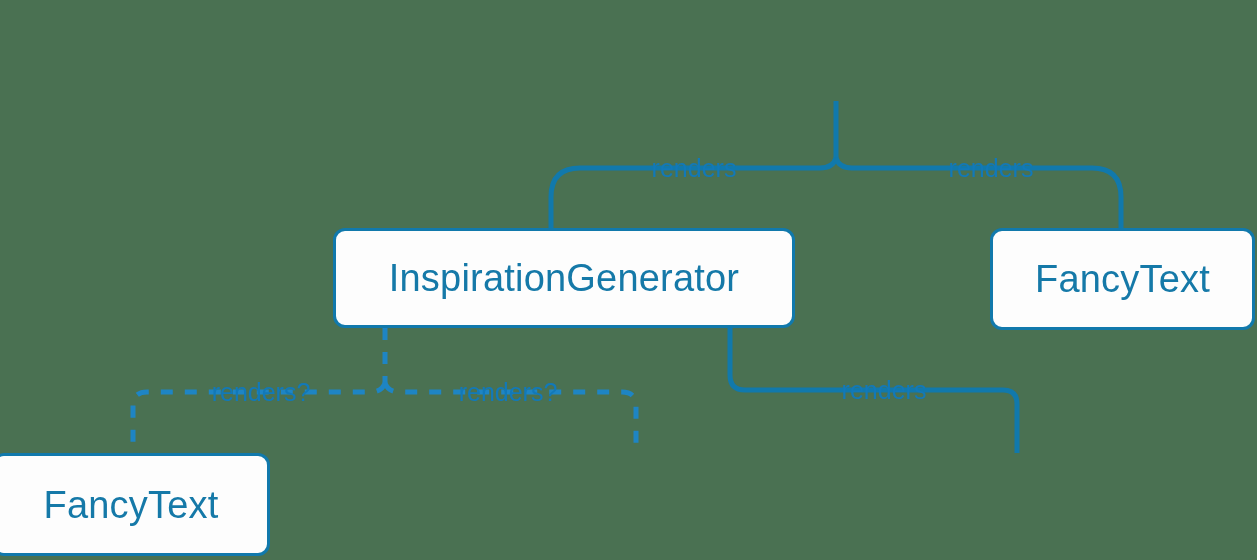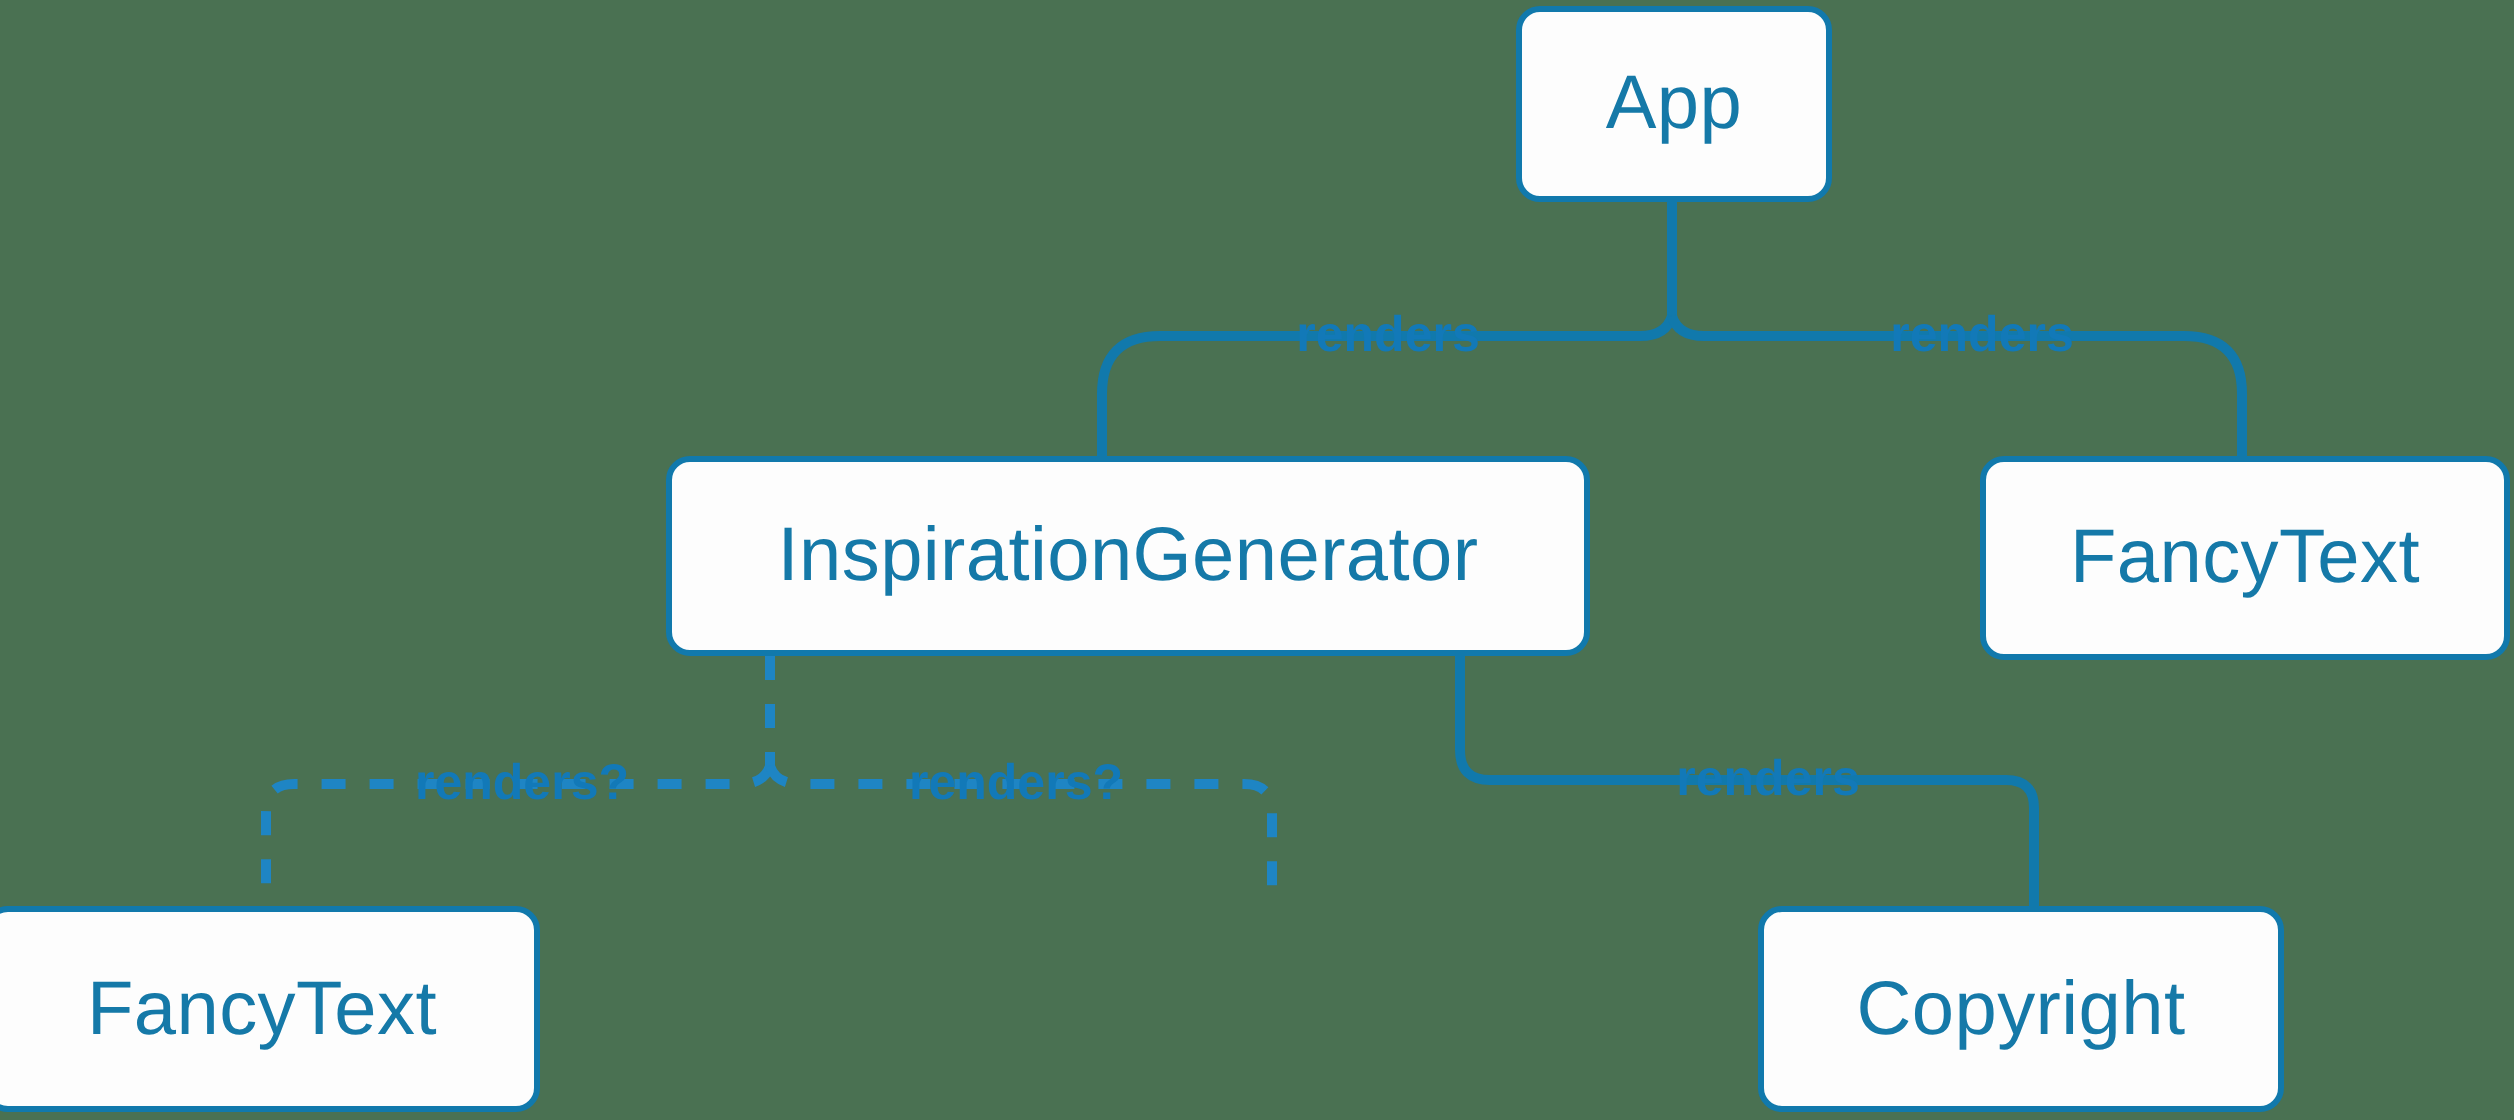--- a/index.html
+++ b/index.html
@@ -42,21 +42,21 @@
     font-size: 38px;
     line-height: 1;
     letter-spacing: 0.2px;
     white-space: nowrap;
   }
   .edge-label {
     position: absolute;
     color: #1279b8;
     font-size: 25px;
     line-height: 1;
-    font-weight: 700;
+    font-weight: 400;
     white-space: nowrap;
     transform: translate(-50%, -50%);
     z-index: 3;
   }
 </style>
 </head>
 <body>
 
 <div id="diagram-root">
 
@@ -70,40 +70,34 @@
 
     <path d="M 385 328 L 385 383" stroke="#1e85c4" stroke-width="5" stroke-linecap="butt" stroke-dasharray="12 12"></path>
 
     <path d="M 385 383 Q 382 392 370 392 L 147 392 Q 133 392 133 406 L 133 453" stroke="#1e85c4" stroke-width="5" stroke-linecap="butt" stroke-dasharray="12 12"></path>
 
     <path d="M 385 383 Q 388 392 400 392 L 622 392 Q 636 392 636 406 L 636 452" stroke="#1e85c4" stroke-width="5" stroke-linecap="butt" stroke-dasharray="12 12"></path>
 
     <path d="M 730 328 L 730 375 Q 730 390 745 390 L 1003 390 Q 1017 390 1017 404 L 1017 453" stroke="#1179ac" stroke-width="5" stroke-linecap="butt"></path>
   </svg>
 
-  <div class="node" style="left:758px; top:3px; width:158px; height:98px;">
-    <span class="node-label">App</span>
-  </div>
 
   <div class="node" style="left:333px; top:228px; width:462px; height:100px;">
     <span class="node-label">InspirationGenerator</span>
   </div>
 
   <div class="node" style="left:990px; top:228px; width:265px; height:102px;">
     <span class="node-label">FancyText</span>
   </div>
 
   <div class="node" style="left:-8px; top:453px; width:278px; height:103px;">
     <span class="node-label">FancyText</span>
   </div>
 
 
-  <div class="node" style="left:879px; top:453px; width:263px; height:103px;">
-    <span class="node-label">Copyright</span>
-  </div>
 
   <span class="edge-label" style="left:694px; top:168px;">renders</span>
 
   <span class="edge-label" style="left:991px; top:168px;">renders</span>
 
   <span class="edge-label" style="left:261px; top:392px;">renders?</span>
 
   <span class="edge-label" style="left:508px; top:392px;">renders?</span>
 
   <span class="edge-label" style="left:884px; top:390px;">renders</span>

